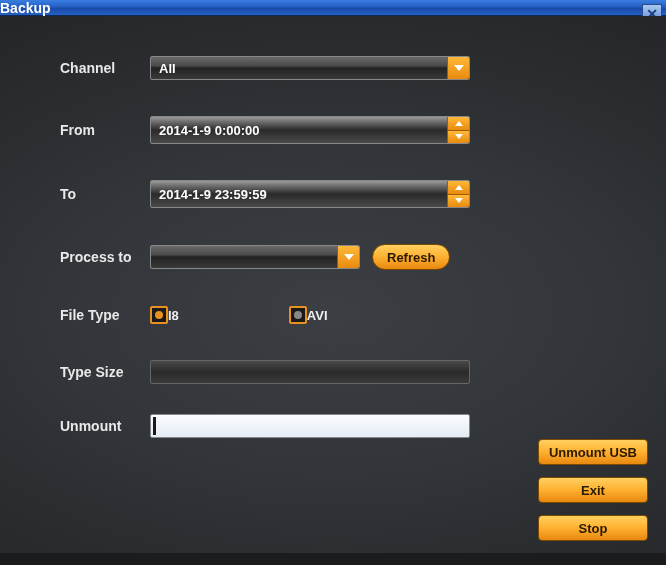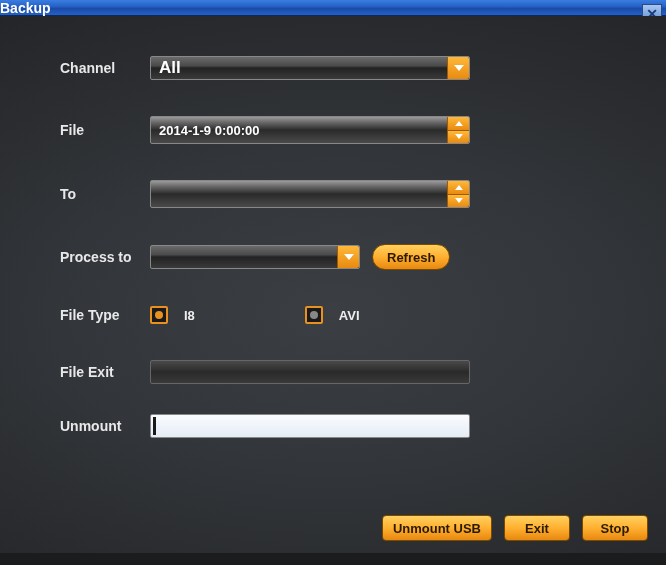--- a/index.html
+++ b/index.html
@@ -62,21 +62,21 @@
       flex: 0 0 320px;
       height: 24px;
       background: linear-gradient(to bottom, #6a6a6a 0%, #4a4a4a 40%, #222 50%, #3a3a3a 100%);
       border: 1px solid #888;
       border-radius: 2px;
       display: flex;
       align-items: center;
       padding: 0 26px 0 8px;
       color: #fff;
       font-weight: bold;
-      font-size: 17px;
+      font-size: 13px;
       cursor: pointer;
     }
     .dropdown.short { flex: 0 0 210px; }
     .dd-btn {
       position: absolute;
       right: 0; top: 0;
       width: 22px; height: 100%;
       background: linear-gradient(to bottom, #ffb838, #e88a10);
       display: flex;
       align-items: center;
@@ -154,21 +154,21 @@
       flex: 0 0 76px;
       border-radius: 13px;
     }
     .radio-group {
       display: flex;
       gap: 110px;
     }
     .radio-item {
       display: flex;
       align-items: center;
-      gap: 16px;
+      gap: 0;
       cursor: pointer;
     }
     .radio-box {
       width: 18px; height: 18px;
       border: 2px solid #e89020;
       background: #1a1a1a;
       display: flex;
       align-items: center;
       justify-content: center;
       border-radius: 2px;
@@ -208,20 +208,21 @@
       position: absolute;
       left: 2px; top: 2px;
       width: 3px; height: calc(100% - 4px);
       background: #1a1a1a;
     }
     .bottom-bar {
       position: absolute;
       bottom: 12px; right: 18px;
       display: flex;
       gap: 12px;
+      flex-direction: column;
     }
     .bottom-bar .btn { min-width: 66px; padding: 0 10px; }
     .bottom-bar .btn.wide { min-width: 110px; }
   </style>
 </head>
 <body>
 
 <div class="titlebar">
   <span class="title">Backup</span>
   <div class="close-btn">
@@ -235,37 +236,38 @@
     <div class="label">Channel</div>
     <div class="dropdown">
       <span>All</span>
       <div class="dd-btn">
         <div class="tri-down"></div>
       </div>
     </div>
   </div>
 
   <div class="row">
-    <div class="label">File</div>
+    <div class="label">From</div>
     <div class="spinner">
       <span>2014-1-9 0:00:00</span>
       <div class="spin-btns">
         <div class="spin-up">
             <div class="tri-up-s"></div>
           </div>
         <div class="spin-down">
             <div class="tri-down-s"></div>
           </div>
       </div>
     </div>
   </div>
 
   <div class="row">
     <div class="label">To</div>
     <div class="spinner">
+      <span>2014-1-9 23:59:59</span>
       <div class="spin-btns">
         <div class="spin-up">
             <div class="tri-up-s"></div>
           </div>
         <div class="spin-down">
             <div class="tri-down-s"></div>
           </div>
       </div>
     </div>
   </div>
@@ -295,21 +297,21 @@
       <div class="radio-item">
         <div class="radio-box">
             <div class="radio-dot"></div>
           </div>
         <span class="radio-label">AVI</span>
       </div>
     </div>
   </div>
 
   <div class="row tight">
-    <div class="label">File Exit</div>
+    <div class="label">Type Size</div>
     <div class="readonly-field">
       <span></span>
     </div>
   </div>
 
   <div class="row">
     <div class="label">Unmount</div>
     <div class="progress-field">
       <div class="progress-bar"></div>
     </div>

